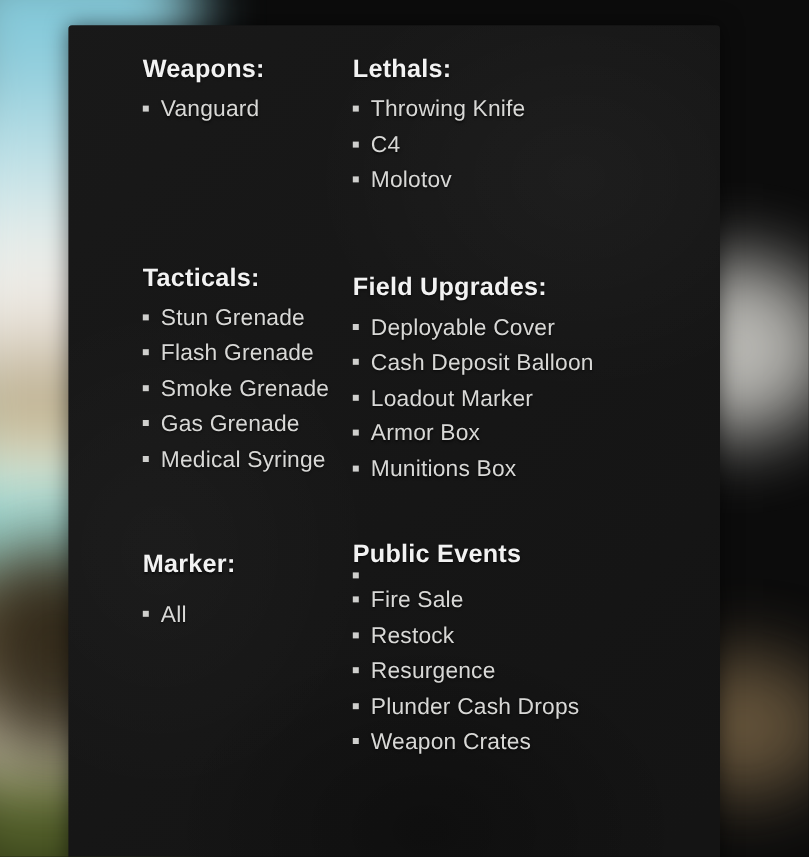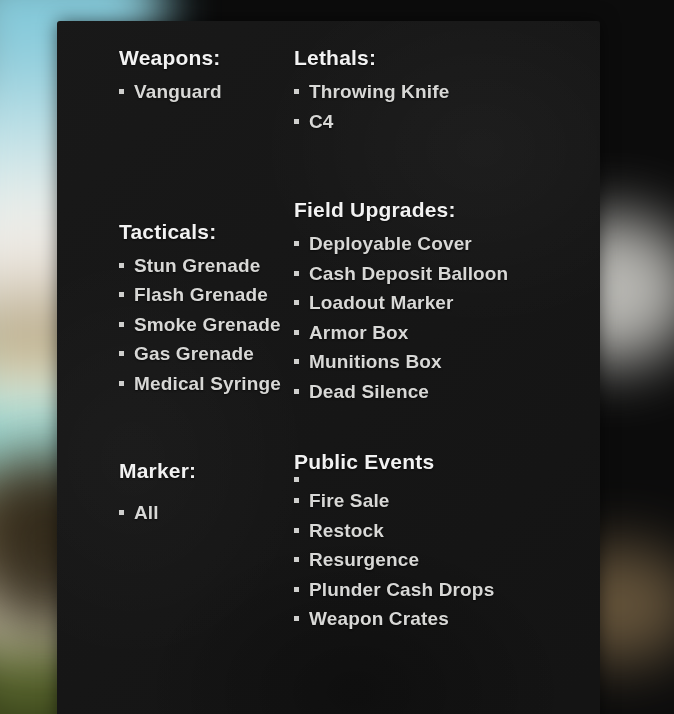--- a/index.html
+++ b/index.html
@@ -138,21 +138,20 @@
   }
   .item {
     display: flex;
     align-items: baseline;
     color: #d8d8d6;
     font-size: 19px;
     line-height: 29.5px;
     letter-spacing: 0.15px;
     white-space: nowrap;
     text-shadow: 0 1px 2px rgba(0,0,0,0.6);
-    font-weight: bold;
   }
   .bullet {
     display: inline-block;
     width: 5px;
     height: 5px;
     background: #cfcfcd;
     margin-right: 10px;
     position: relative;
     top: -4px;
     flex: 0 0 auto;
@@ -242,20 +241,24 @@
         <div class="section-title">Lethals:</div>
         <ul class="items">
           <li class="item">
             <span class="bullet"></span>
             <span class="item-label">Throwing Knife</span>
           </li>
           <li class="item">
             <span class="bullet"></span>
             <span class="item-label">C4</span>
           </li>
+          <li class="item">
+            <span class="bullet"></span>
+            <span class="item-label">Molotov</span>
+          </li>
         </ul>
       </div>
 
       <div class="gap-lethals"></div>
 
       <div class="section">
         <div class="section-title">Field Upgrades:</div>
         <ul class="items">
           <li class="item">
             <span class="bullet"></span>
@@ -269,24 +272,20 @@
             <span class="bullet"></span>
             <span class="item-label">Loadout Marker</span>
           </li>
           <li class="item">
             <span class="bullet"></span>
             <span class="item-label">Armor Box</span>
           </li>
           <li class="item">
             <span class="bullet"></span>
             <span class="item-label">Munitions Box</span>
-          </li>
-          <li class="item">
-            <span class="bullet"></span>
-            <span class="item-label">Dead Silence</span>
           </li>
         </ul>
       </div>
 
       <div class="gap-fieldupg"></div>
 
       <div class="section">
         <div class="section-title">Public Events</div>
         <ul class="items">
           <li class="item">

